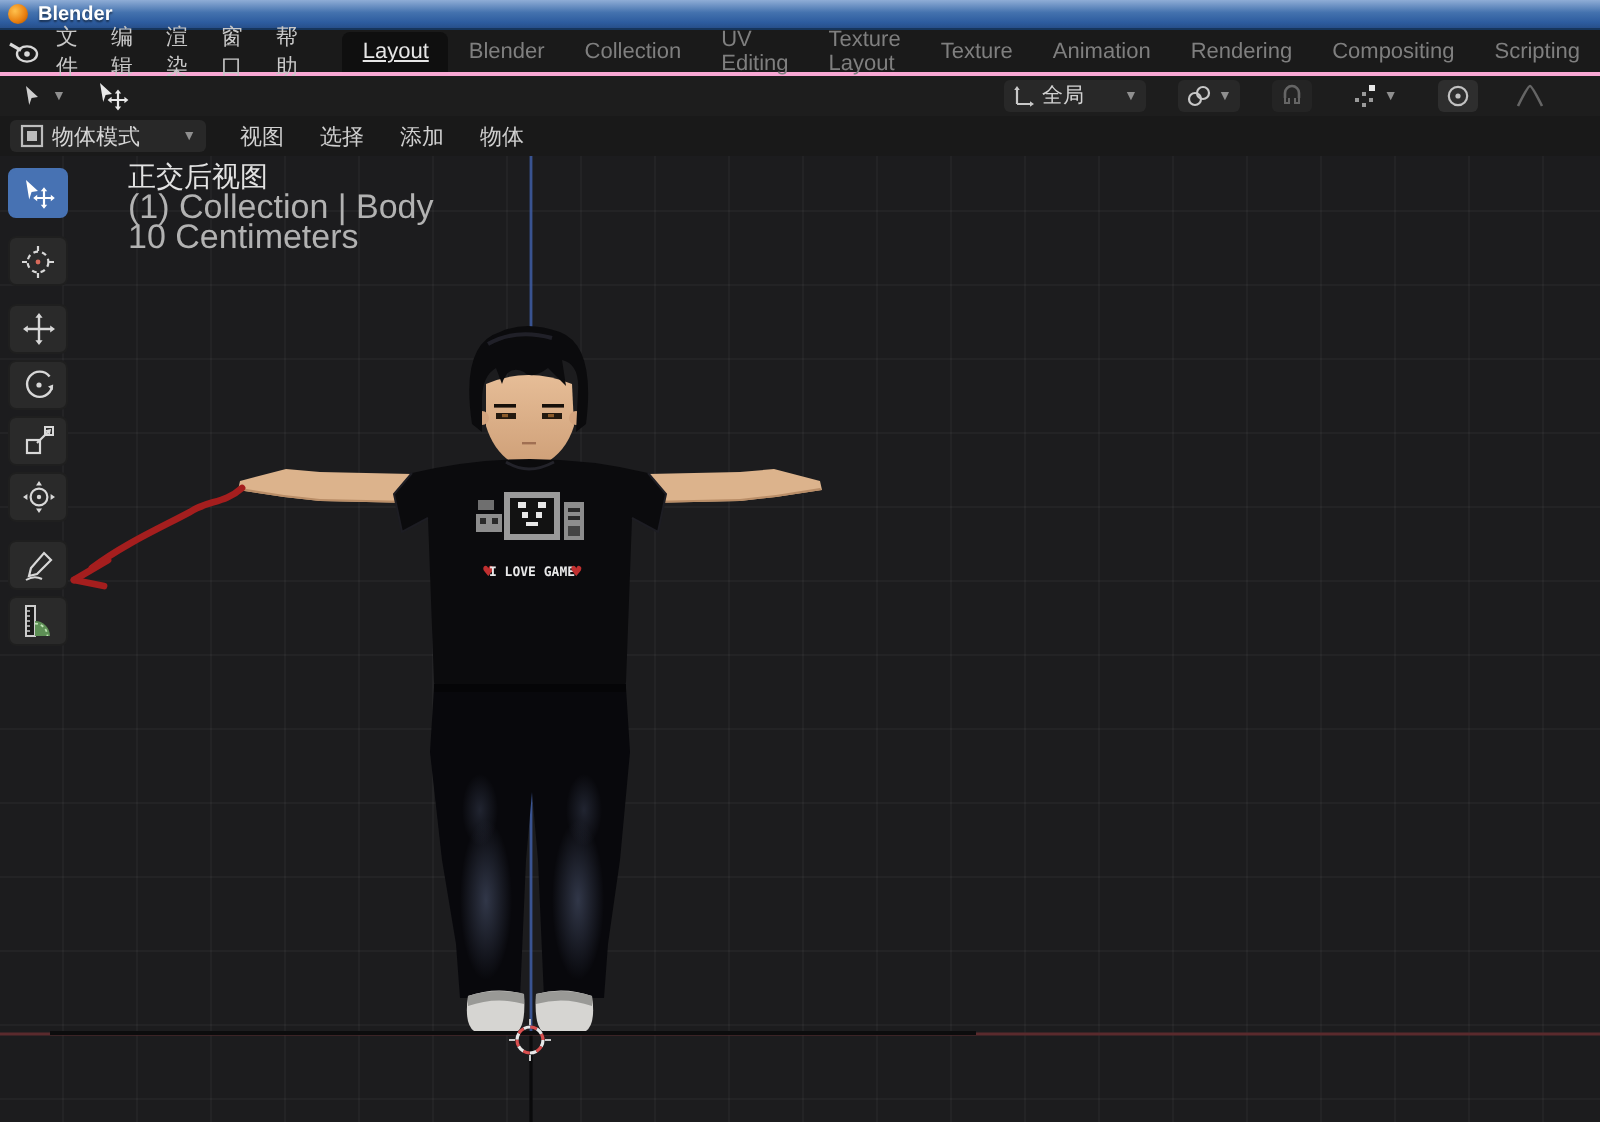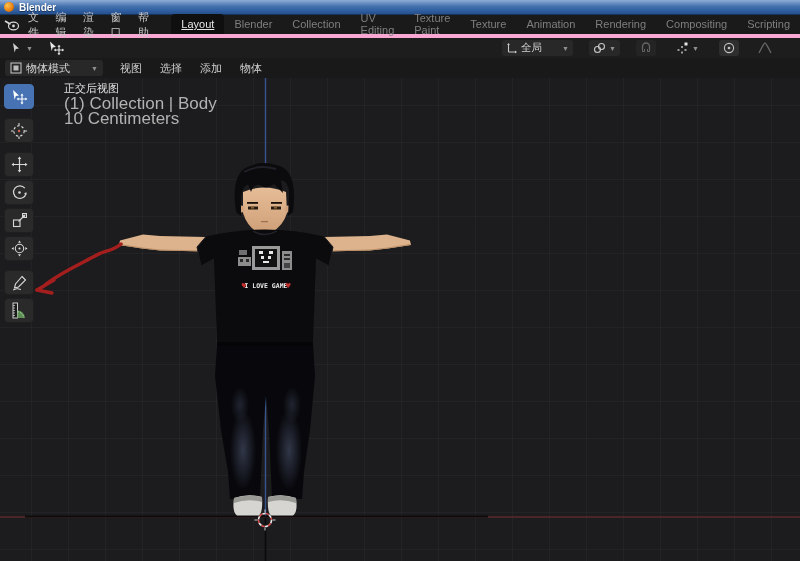--- a/index.html
+++ b/index.html
@@ -12,21 +12,21 @@
     background:linear-gradient(180deg,#8fadd6 0%,#4472ae 45%,#2d5c9f 80%,#274f8a 100%);
     display:flex; align-items:center; padding-left:4px; border-bottom:1px solid #16355c; }
   .title-bar .app-icon { width:10px; height:10px; border-radius:50%;
     background:radial-gradient(circle at 35% 35%,#ffc14d,#e87d0d 60%,#9c4d00);
     margin-right:5px; flex:0 0 auto; }
   .title-bar .title-text { color:#fff; font-size:10px; font-weight:bold;
     text-shadow:0 1px 1px rgba(0,0,0,.5); }
 
   
   .menu-bar { position:absolute; left:0; top:15px; width:800px; height:23px;
-    background:#1a1a1a; display:flex; align-items:center; border-bottom:4px solid #f9a8d4; }
+    background:#1a1a1a; display:flex; align-items:center; border-bottom:2px solid #f9a8d4; }
   .blender-logo { width:22px; height:18px; display:flex; align-items:center;
     justify-content:center; margin-left:4px; }
   .menu-item { color:#c8c8c8; font-size:11px; padding:0 8px; height:100%;
     display:flex; align-items:center; cursor:default; }
   .tabs { display:flex; align-items:flex-end; height:100%; margin-left:14px; }
   .ws-tab { font-size:11px; color:#7f7f7f; padding:4px 10px 4px; height:20px;
     display:flex; align-items:center; border-radius:4px 4px 0 0; }
   .ws-tab.active { background:#0f0f0f; color:#e6e6e6;text-decoration:underline; }
 
   
@@ -56,21 +56,21 @@
 
   
   .viewport { position:absolute; left:0; top:78px; width:800px; height:483px;
     background-color:#1c1c1e;
     background-image:
       linear-gradient(rgba(255,255,255,0.030) 1px, transparent 1px),
       linear-gradient(90deg, rgba(255,255,255,0.030) 1px, transparent 1px);
     background-size:37px 37px; background-position:-6px -10px; }
 
   .vp-overlay-text { position:absolute; left:64px; top:81px; pointer-events:none; }
-  .vp-overlay-text .l1 { color:#e2e2e2; font-size:11px; line-height:15px; }
+  .vp-overlay-text .l1 { color:#e2e2e2; font-size:14px; line-height:15px; }
   .vp-overlay-text .l2, .vp-overlay-text .l3 { color:#b2b2b2; font-size:17px; line-height:15px; }
 
   
   .tool-shelf { position:absolute; left:4px; top:84px; width:30px; display:flex;
     flex-direction:column; gap:3px; }
   .tool-btn { width:30px; height:25px; background:#2a2a2a; border:1px solid #1f1f1f;
     border-radius:4px; display:flex; align-items:center; justify-content:center; }
   .tool-btn.active { background:#4772b3; border-color:#4772b3; }
   .gap-sm { height:3px; }
 
@@ -98,21 +98,21 @@
     <div class="menu-item">文件</div>
     <div class="menu-item">编辑</div>
     <div class="menu-item">渲染</div>
     <div class="menu-item">窗口</div>
     <div class="menu-item">帮助</div>
     <div class="tabs">
       <div class="ws-tab active">Layout</div>
       <div class="ws-tab">Blender</div>
       <div class="ws-tab">Collection</div>
       <div class="ws-tab">UV Editing</div>
-      <div class="ws-tab">Texture Paint</div>
+      <div class="ws-tab">Texture Layout</div>
       <div class="ws-tab">Texture</div>
       <div class="ws-tab">Animation</div>
       <div class="ws-tab">Rendering</div>
       <div class="ws-tab">Compositing</div>
       <div class="ws-tab">Scripting</div>
 
     </div>
   </div>
 
   <div class="tool-row">

